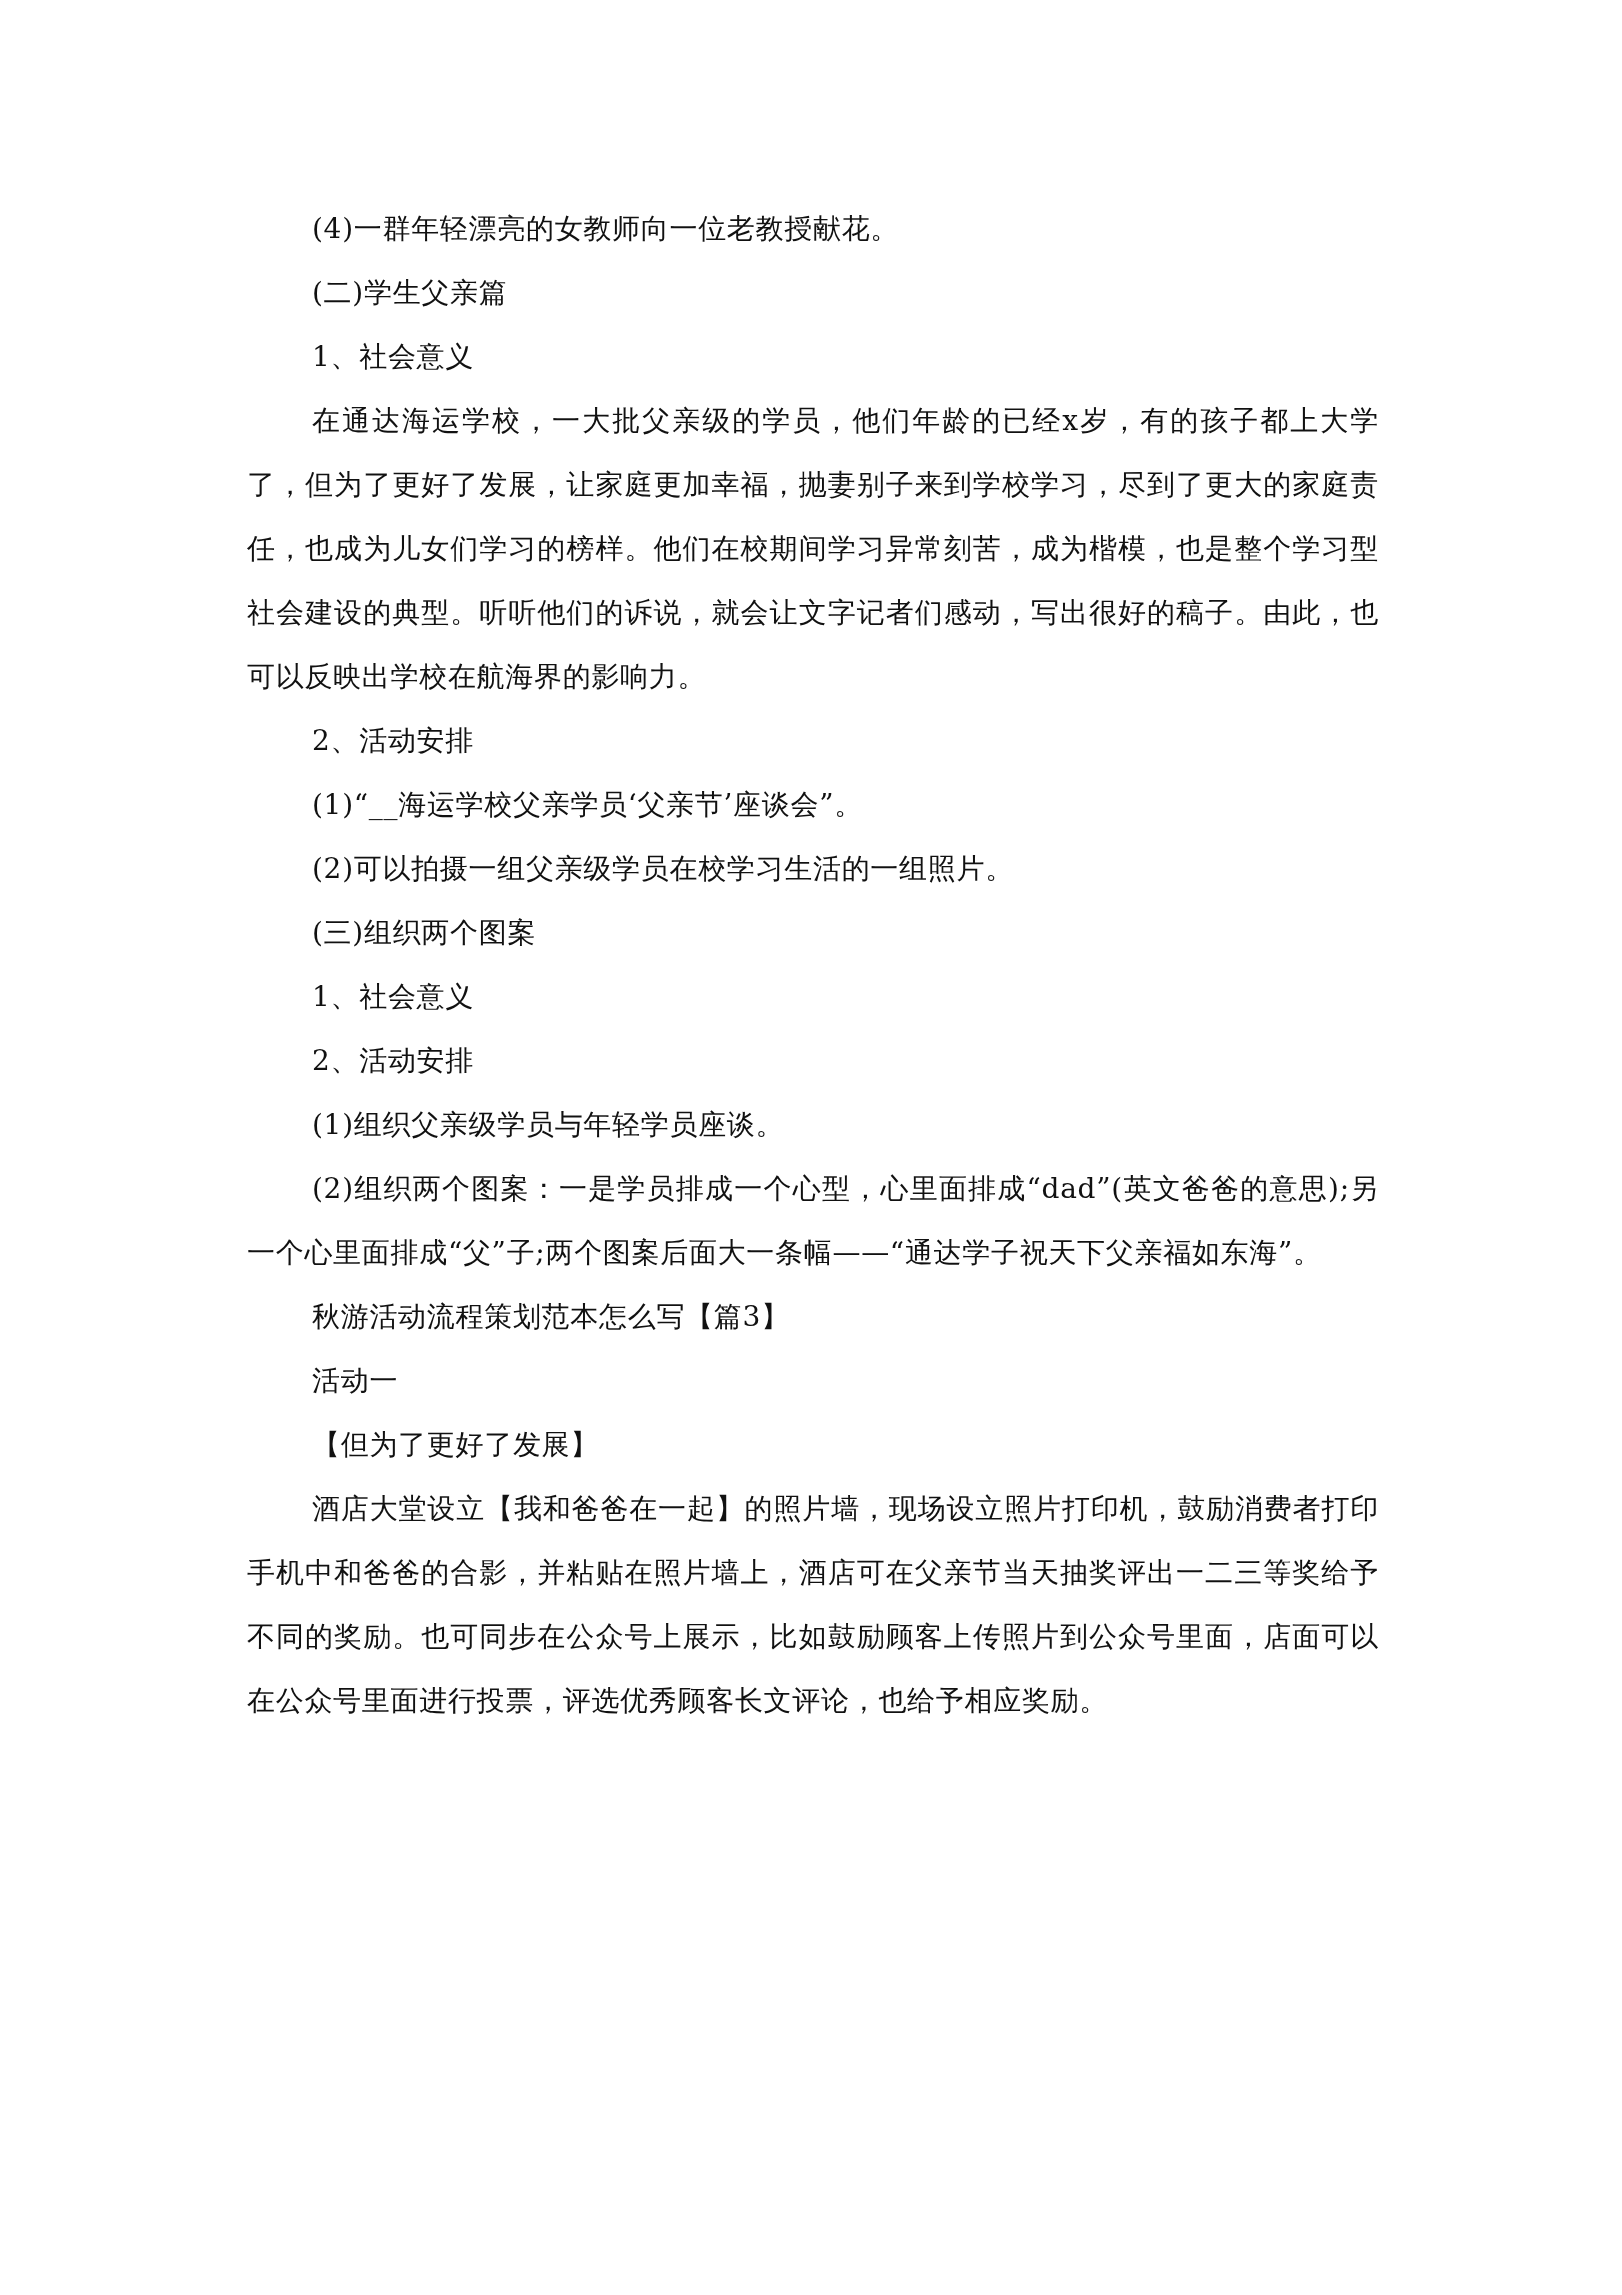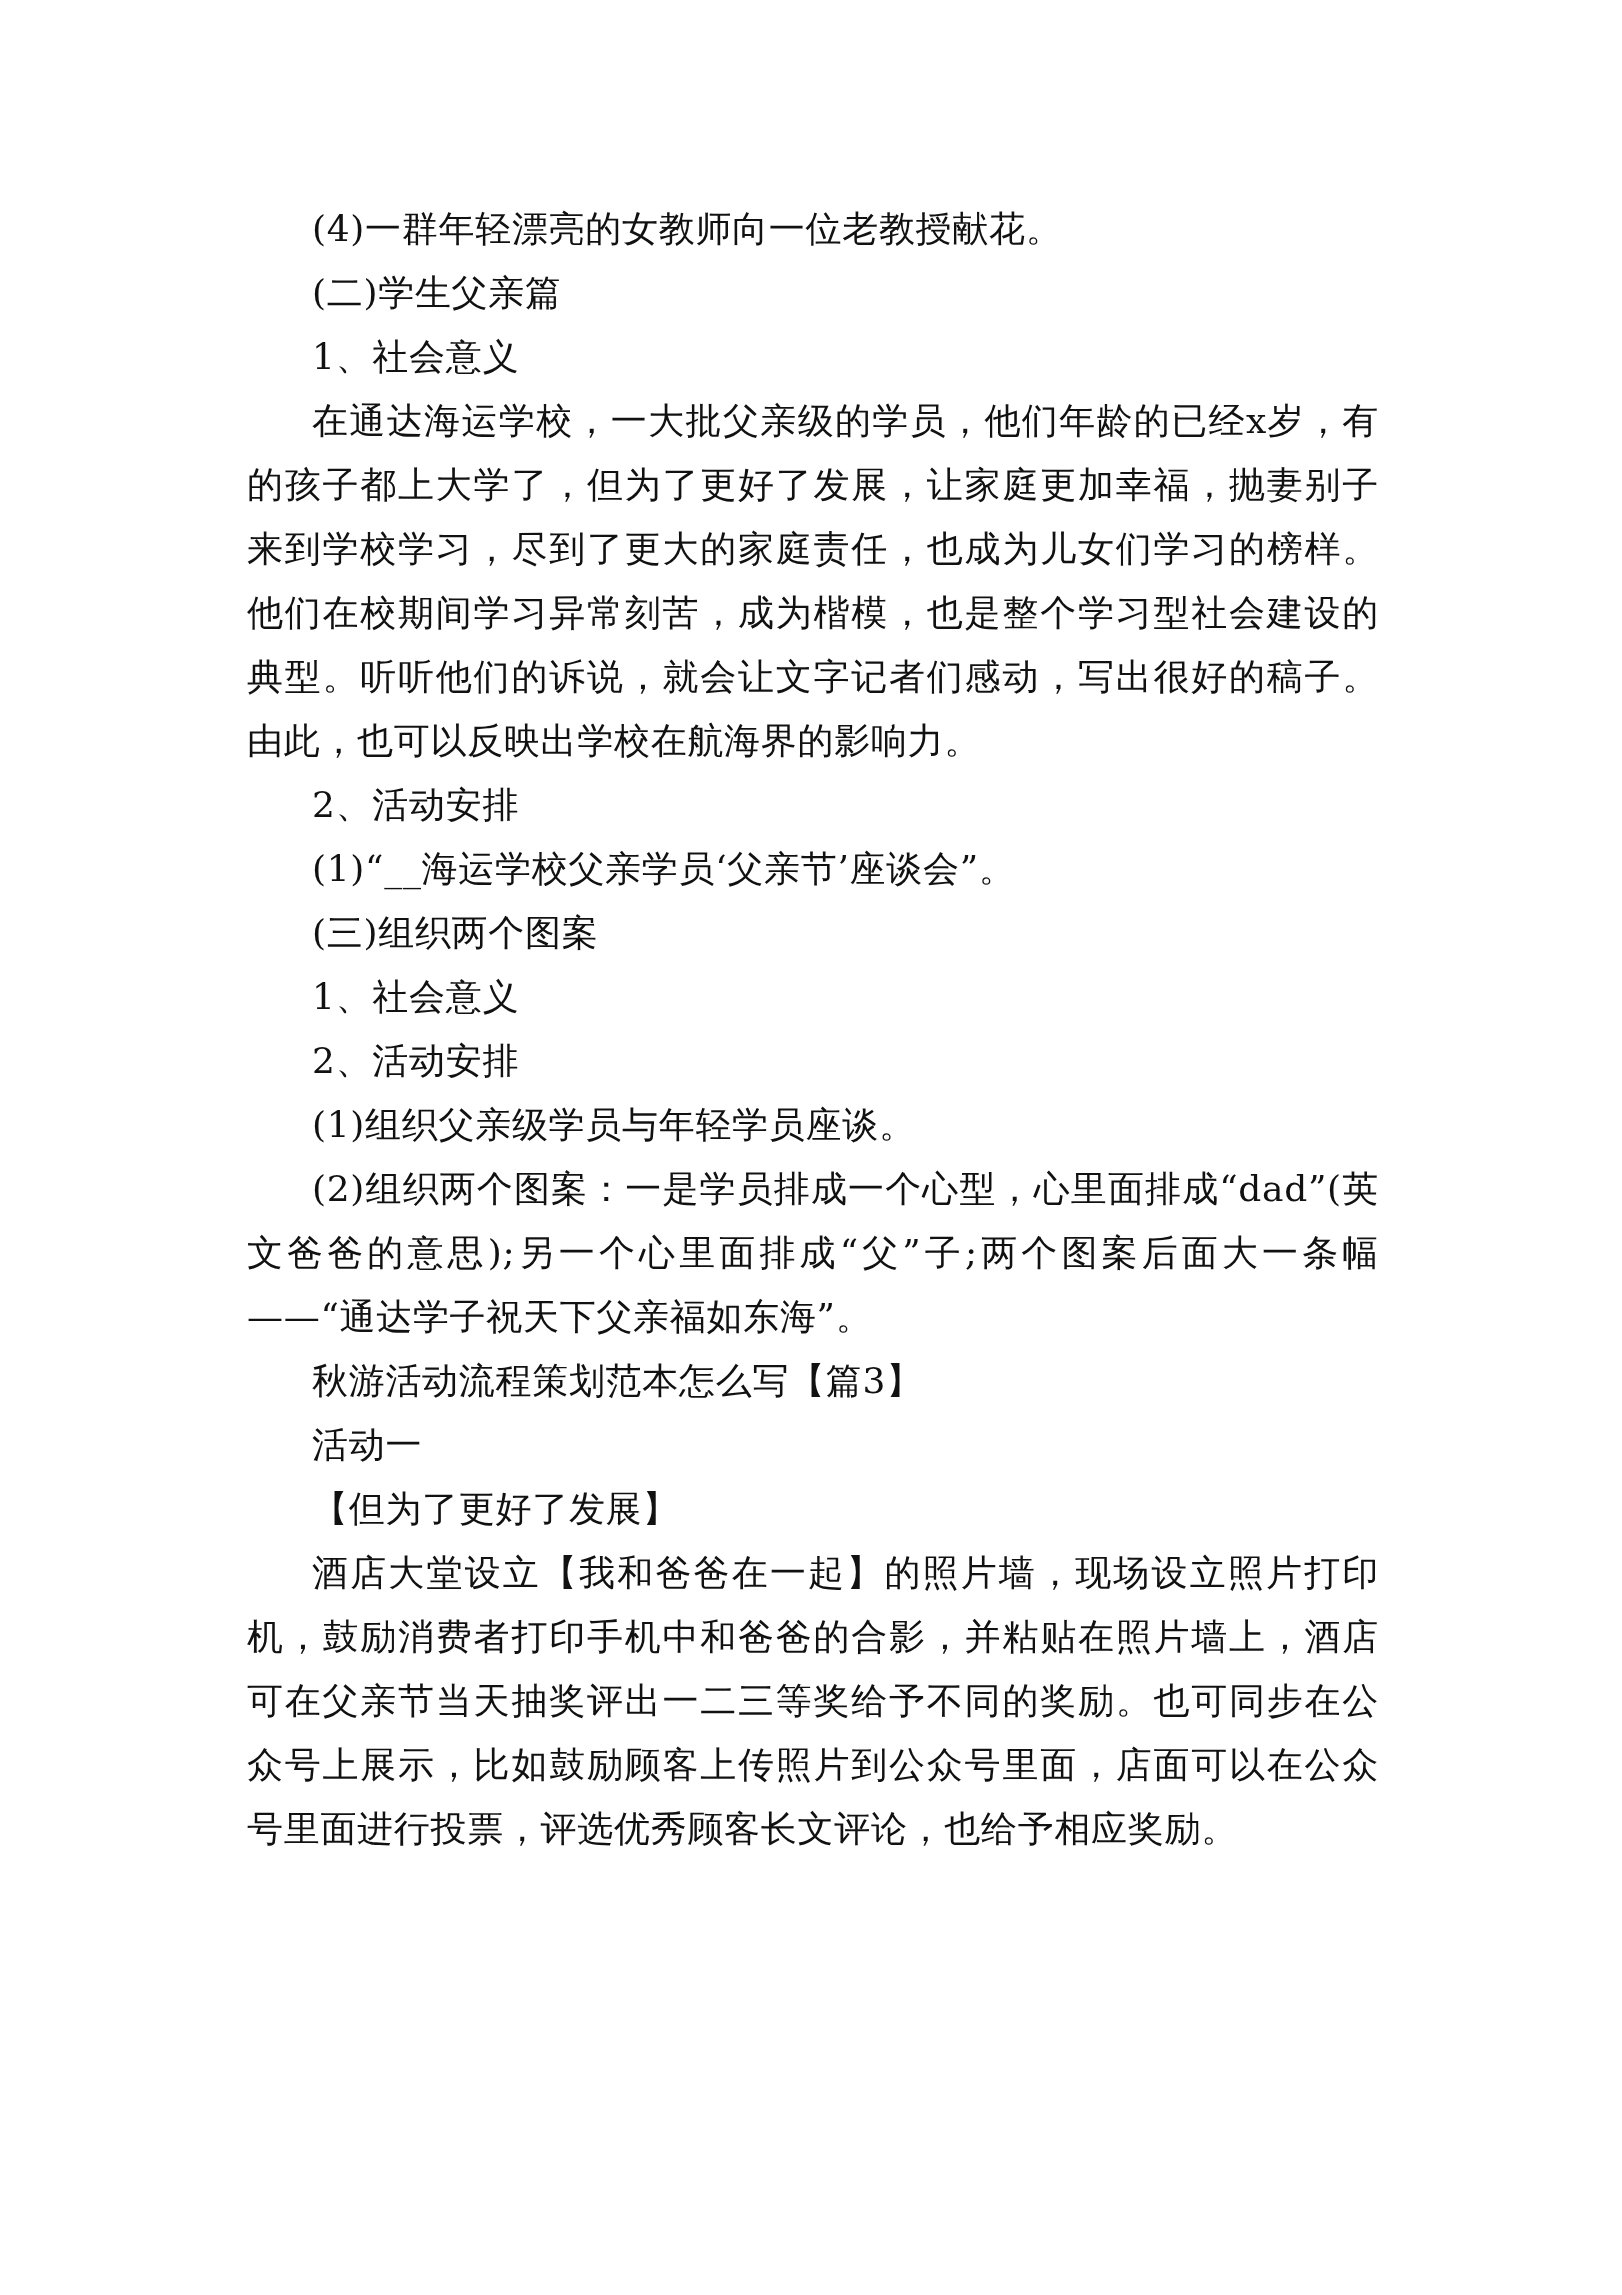--- a/index.html
+++ b/index.html
@@ -12,21 +12,21 @@
     height: 2295px;
     position: relative;
     overflow: hidden;
   }
   .page {
     position: absolute;
     left: 247px;
     top: 197px;
     width: 1132px;
     font-family: "DejaVu Serif", "Liberation Serif", serif;
-    font-size: 36px;
+    font-size: 28px;
     line-height: 64px;
     color: #111111;
     text-align: justify;
     text-justify: inter-character;
   }
   .p {
     margin: 0;
     padding: 0;
     text-indent: 65px;
     letter-spacing: 0.7px;
@@ -35,20 +35,21 @@
 </head>
 <body>
 
 <div class="page">
   <p class="p">(4)一群年轻漂亮的女教师向一位老教授献花。</p>
   <p class="p">(二)学生父亲篇</p>
   <p class="p">1、社会意义</p>
   <p class="p">在通达海运学校，一大批父亲级的学员，他们年龄的已经x岁，有的孩子都上大学了，但为了更好了发展，让家庭更加幸福，抛妻别子来到学校学习，尽到了更大的家庭责任，也成为儿女们学习的榜样。他们在校期间学习异常刻苦，成为楷模，也是整个学习型社会建设的典型。听听他们的诉说，就会让文字记者们感动，写出很好的稿子。由此，也可以反映出学校在航海界的影响力。</p>
   <p class="p">2、活动安排</p>
   <p class="p">(1)“__海运学校父亲学员‘父亲节’座谈会”。</p>
+  <p class="p">(2)可以拍摄一组父亲级学员在校学习生活的一组照片。</p>
   <p class="p">(三)组织两个图案</p>
   <p class="p">1、社会意义</p>
   <p class="p">2、活动安排</p>
   <p class="p">(1)组织父亲级学员与年轻学员座谈。</p>
   <p class="p">(2)组织两个图案：一是学员排成一个心型，心里面排成“dad”(英文爸爸的意思);另一个心里面排成“父”子;两个图案后面大一条幅——“通达学子祝天下父亲福如东海”。</p>
   <p class="p">秋游活动流程策划范本怎么写【篇3】</p>
   <p class="p">活动一</p>
   <p class="p">【但为了更好了发展】</p>
   <p class="p">酒店大堂设立【我和爸爸在一起】的照片墙，现场设立照片打印机，鼓励消费者打印手机中和爸爸的合影，并粘贴在照片墙上，酒店可在父亲节当天抽奖评出一二三等奖给予不同的奖励。也可同步在公众号上展示，比如鼓励顾客上传照片到公众号里面，店面可以在公众号里面进行投票，评选优秀顾客长文评论，也给予相应奖励。</p>
 </div>

